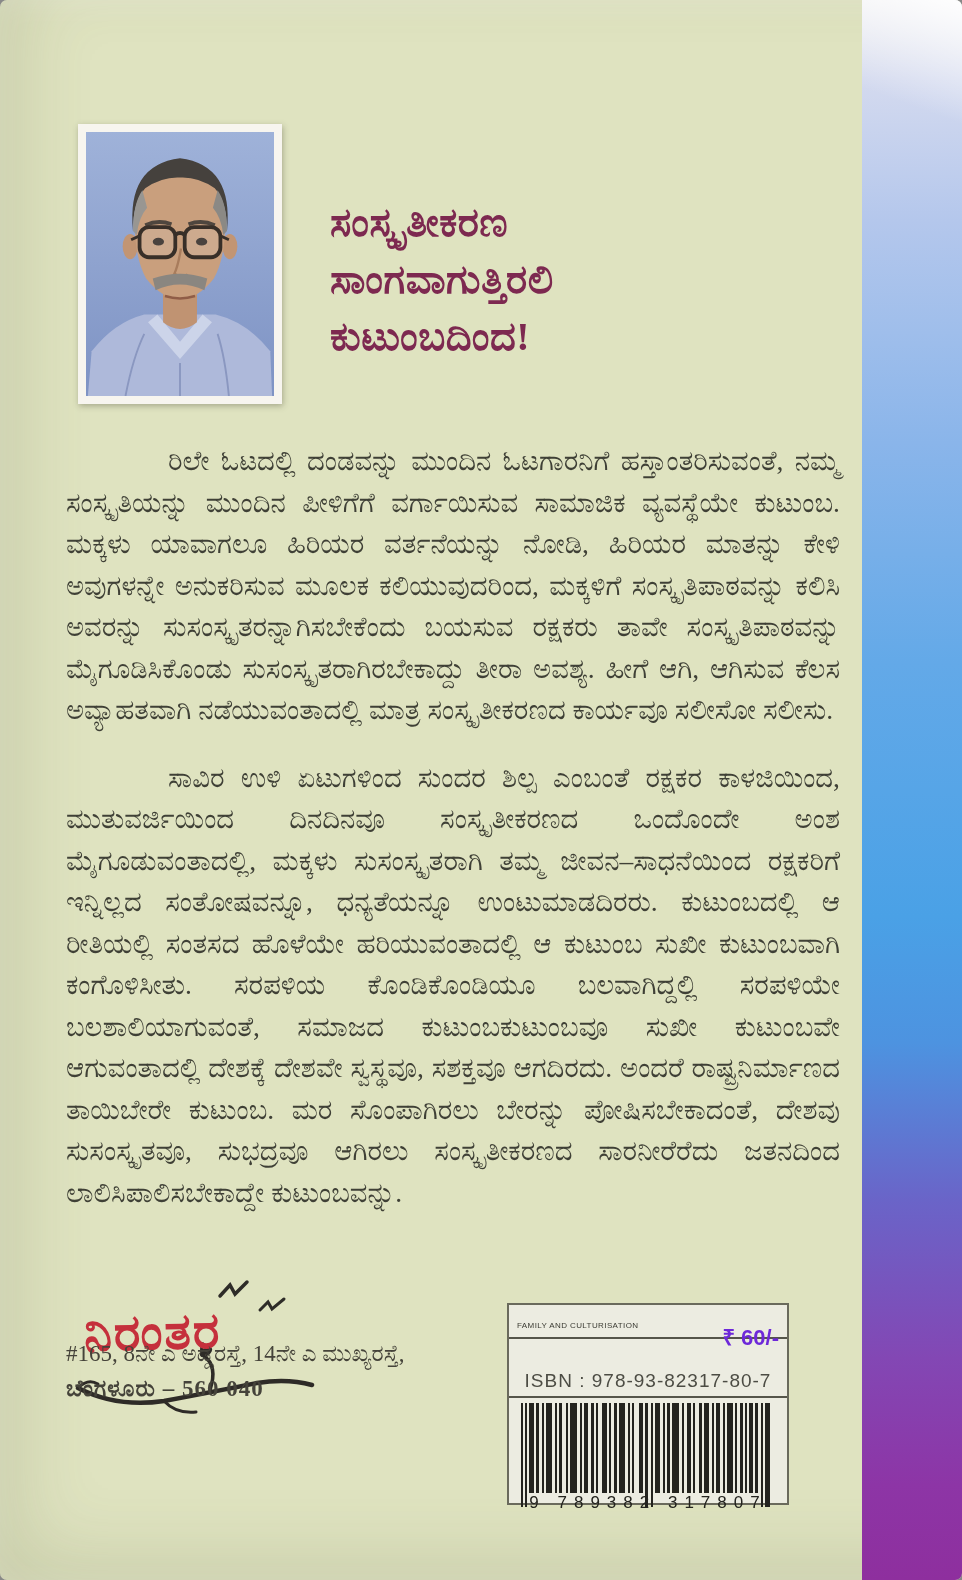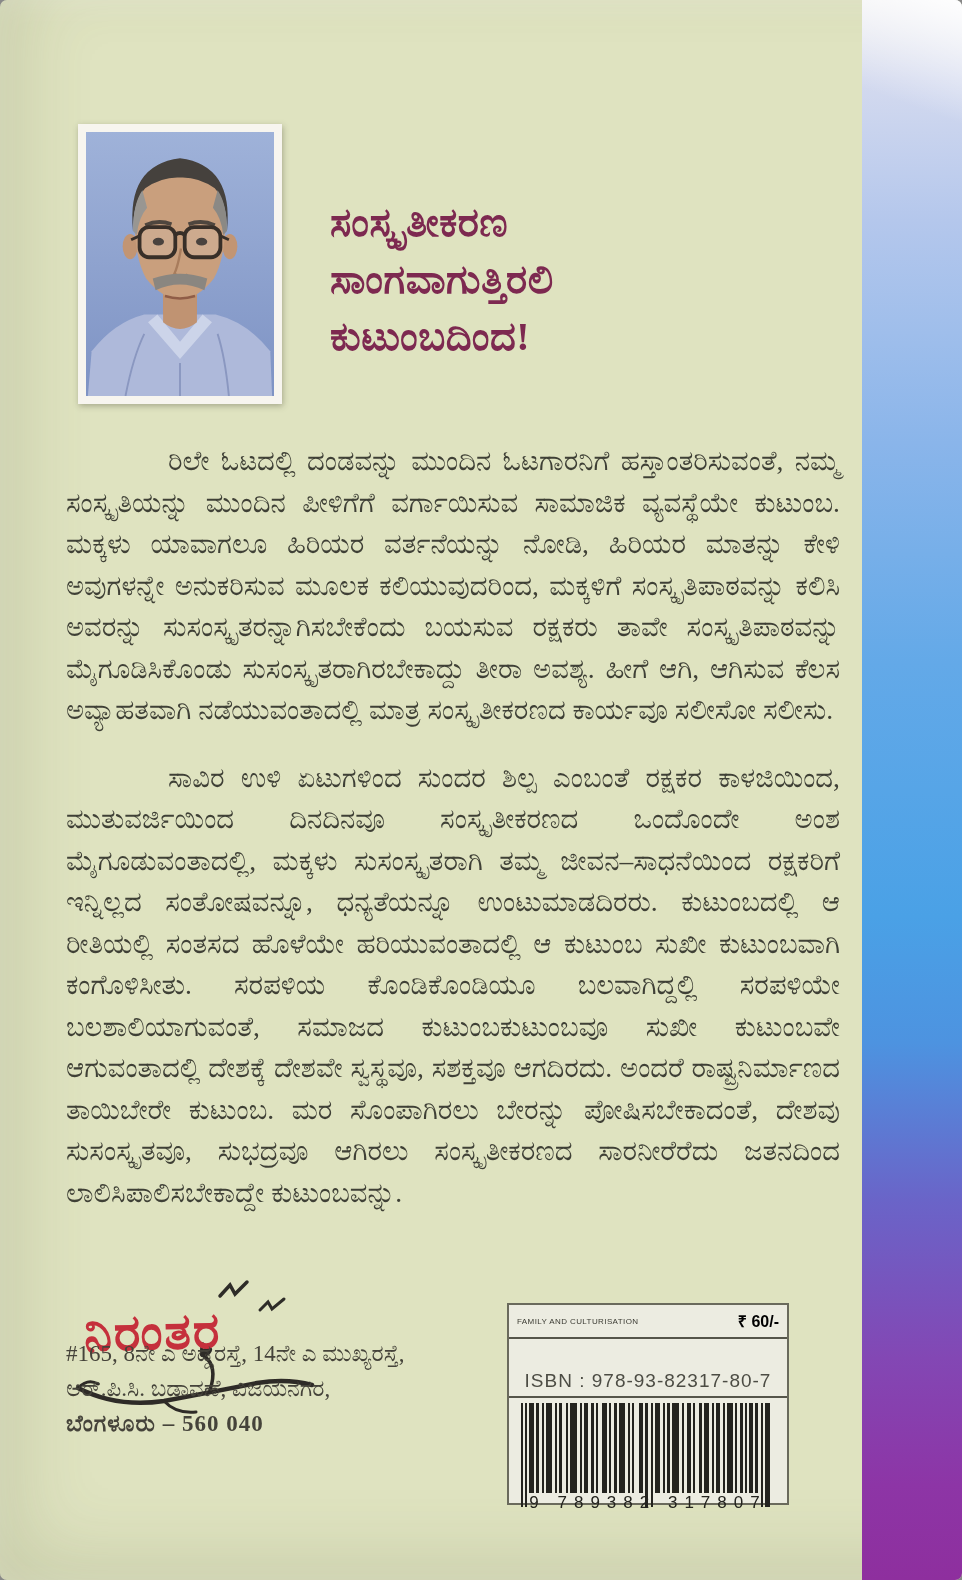--- a/index.html
+++ b/index.html
@@ -54,25 +54,25 @@
     color:#45433a;font-size:23px;line-height:35px;
   }
   .address .line3{font-weight:bold;letter-spacing:1px;}
   
   .barcode-box{
     position:absolute;left:507px;top:1303px;width:282px;height:202px;
     background:#ecece1;border:2px solid #6a6a5c;box-sizing:border-box;
     font-family:"Liberation Sans", sans-serif;
   }
   .bc-row1{
-    display:flex;justify-content:space-between;align-items:center;
+    display:flex;justify-content:space-between;align-items:flex-start;
     height:19px;padding:16px 8px;border-bottom:2px solid #55554a;box-sizing:border-box;
   }
   .bc-cat{font-size:8px;color:#3a3a32;letter-spacing:.4px;}
-  .bc-price{font-size:16px;font-weight:bold;color:#000000;}
+  .bc-price{font-size:22px;font-weight:bold;color:#6d28d9;}
   .bc-isbn{
     text-align:center;font-size:19px;color:#4c4c44;letter-spacing:1px;
     padding:3px 0 4px;border-bottom:2px solid #55554a;margin-top:28px;
   }
   .bc-bars{display:block;margin:5px 10px 0;}
   .bc-digits{
     text-align:center;font-family:Liberation Sans, sans-serif;
     font-size:17px;color:#23231e;letter-spacing:7px;margin-top:-16px;position:relative;
   }
 </style>
@@ -142,21 +142,20 @@
       <path d="M92,135 Q104,148 124,146" stroke="#2e2b27" stroke-width="3" fill="none" stroke-linecap="round"></path>
       <path d="M138,124 Q146,100 132,90 Q128,85 131,78" stroke="#2e2b27" stroke-width="3.5" fill="none" stroke-linecap="round"></path>
       <ellipse cx="134" cy="86" rx="7" ry="4" transform="rotate(-35 134 86)" fill="#2e2b27"></ellipse>
       <path d="M6,122 Q16,112 26,118" stroke="#2e2b27" stroke-width="3" fill="none" stroke-linecap="round"></path>
     </svg>
     <div class="logo-name">ನಿರಂತರ</div>
   </div>
 
   <div class="address">
     <div class="line1">#165, 8ನೇ ಎ ಅಡ್ಡರಸ್ತೆ, 14ನೇ ಎ ಮುಖ್ಯರಸ್ತೆ,</div>
-    <div class="line2">ಆರ್.ಪಿ.ಸಿ. ಬಡಾವಣೆ, ವಿಜಯನಗರ,</div>
     <div class="line3">ಬೆಂಗಳೂರು – 560 040</div>
   </div>
 
   <div class="barcode-box">
     <div class="bc-row1">
       <span class="bc-cat">FAMILY AND CULTURISATION</span>
       <span class="bc-price">₹ 60/-</span>
     </div>
     <div class="bc-isbn">ISBN : 978-93-82317-80-7</div>
     <svg id="bars-svg" class="bc-bars" width="258" height="106" viewBox="0 0 258 106">

